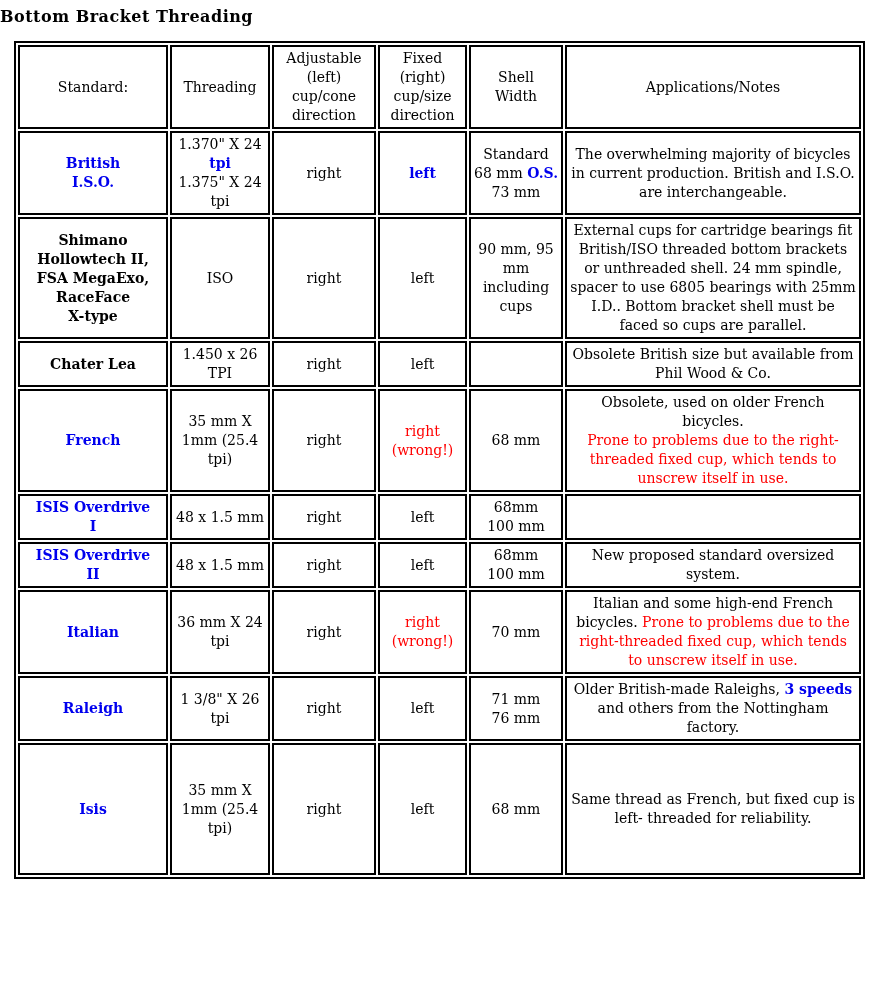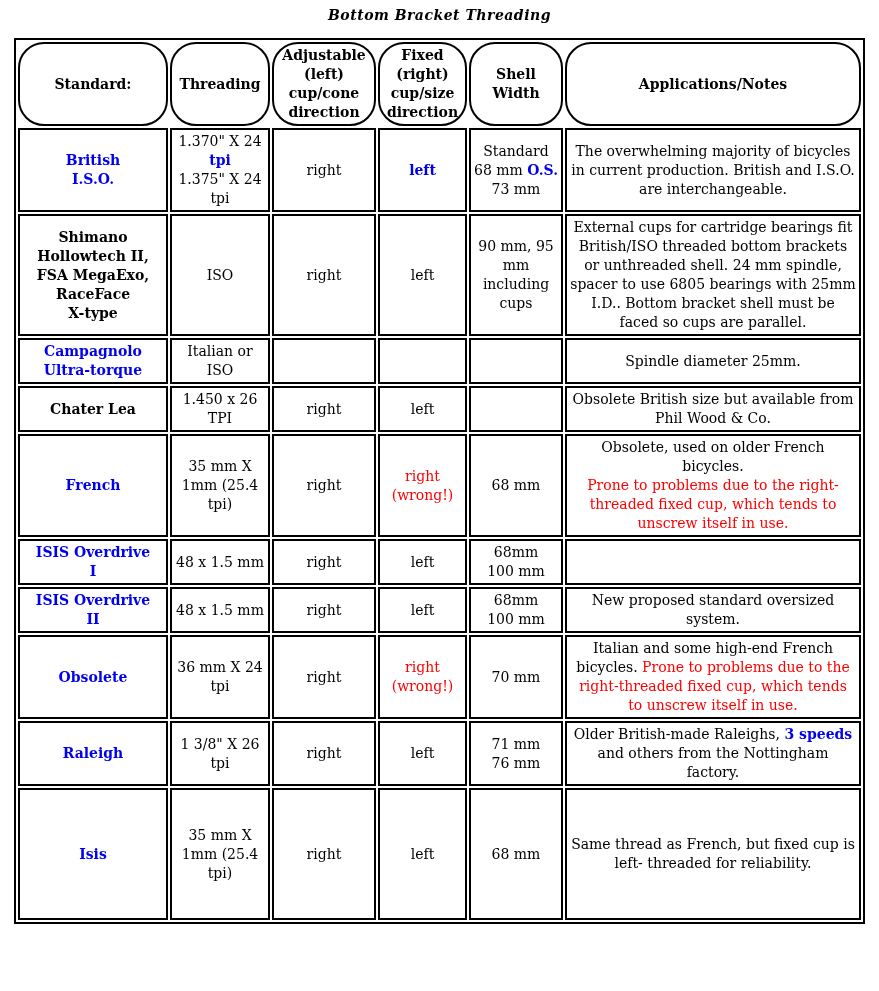--- a/index.html
+++ b/index.html
@@ -7,26 +7,25 @@
     padding: 0;
     background: #ffffff;
     color: #000000;
     font-family: "DejaVu Serif", serif;
   }
   .page {
     width: 879px;
     margin: 0;
   }
   .page-title {
-    text-align: center;
+    text-align: left;
     font-weight: bold;
-    font-size: 14px;
+    font-size: 16px;
     margin: 7px 0 15px 0;
     letter-spacing: 0.5px;
-    font-style: italic;
   }
   table.bb-table {
     table-layout: fixed;
     width: 851px;
     margin: 0 auto;
     border-collapse: separate;
     border-spacing: 2px;
     border: 2px solid #000000;
     background: #ffffff;
   }
@@ -36,22 +35,21 @@
     border: 2px solid #000000;
     text-align: center;
     vertical-align: middle;
     padding: 2px 3px;
     font-size: 14px;
     line-height: 19px;
     white-space: pre-line;
     overflow-wrap: break-word;
   }
   table.bb-table th {
-    font-weight: bold;
-    border-radius: 26px;
+    font-weight: normal;
   }
   tbody tr:last-child td { height: 132px; }
   .seg-plain { color: #000000; font-weight: normal; }
   .seg-bold  { color: #000000; font-weight: bold; text-align: center; }
   .seg-link  { color: var(--link-color, #0000EE); font-weight: bold; cursor: pointer; text-decoration: none; }
   .seg-red   { color: var(--warning-color, #FF0000); font-weight: normal; }
 </style>
 </head>
 <body>
 
@@ -100,28 +98,20 @@
 FSA MegaExo,
 RaceFace
 X-type</span></td>
           <td><span class="seg-plain">ISO</span></td>
           <td><span class="seg-plain">right</span></td>
           <td><span class="seg-plain">left</span></td>
           <td><span class="seg-plain">90 mm, 95 mm including cups</span></td>
           <td><span class="seg-plain">External cups for cartridge bearings fit British/ISO threaded bottom brackets or unthreaded shell. 24 mm spindle, spacer to use 6805 bearings with 25mm I.D.. Bottom bracket shell must be faced so cups are parallel.</span></td>
         </tr>
         <tr>
-          <td><span class="seg-link">Campagnolo Ultra-torque</span></td>
-          <td><span class="seg-plain">Italian or ISO</span></td>
-          <td></td>
-          <td></td>
-          <td></td>
-          <td><span class="seg-plain">Spindle diameter 25mm.</span></td>
-        </tr>
-        <tr>
           <td><span class="seg-bold">Chater Lea</span></td>
           <td><span class="seg-plain">1.450 x 26 TPI</span></td>
           <td><span class="seg-plain">right</span></td>
           <td><span class="seg-plain">left</span></td>
           <td></td>
           <td><span class="seg-plain">Obsolete British size but available from Phil Wood &amp; Co.</span></td>
         </tr>
         <tr>
           <td><span class="seg-link">French</span></td>
           <td><span class="seg-plain">35 mm X 1mm (25.4 tpi)</span></td>
@@ -145,21 +135,21 @@
           <td><span class="seg-link">ISIS Overdrive
 II</span></td>
           <td><span class="seg-plain">48 x 1.5 mm</span></td>
           <td><span class="seg-plain">right</span></td>
           <td><span class="seg-plain">left</span></td>
           <td><span class="seg-plain">68mm
 100 mm</span></td>
           <td><span class="seg-plain">New proposed standard oversized system.</span></td>
         </tr>
         <tr>
-          <td><span class="seg-link">Obsolete</span></td>
+          <td><span class="seg-link">Italian</span></td>
           <td><span class="seg-plain">36 mm X 24 tpi</span></td>
           <td><span class="seg-plain">right</span></td>
           <td><span class="seg-red">right (wrong!)</span></td>
           <td><span class="seg-plain">70 mm</span></td>
           <td><span class="seg-plain">Italian and some high-end French bicycles. </span><span class="seg-red">Prone to problems due to the right-threaded fixed cup, which tends to unscrew itself in use.</span></td>
         </tr>
         <tr>
           <td><span class="seg-link">Raleigh</span></td>
           <td><span class="seg-plain">1 3/8" X 26 tpi</span></td>
           <td><span class="seg-plain">right</span></td>

